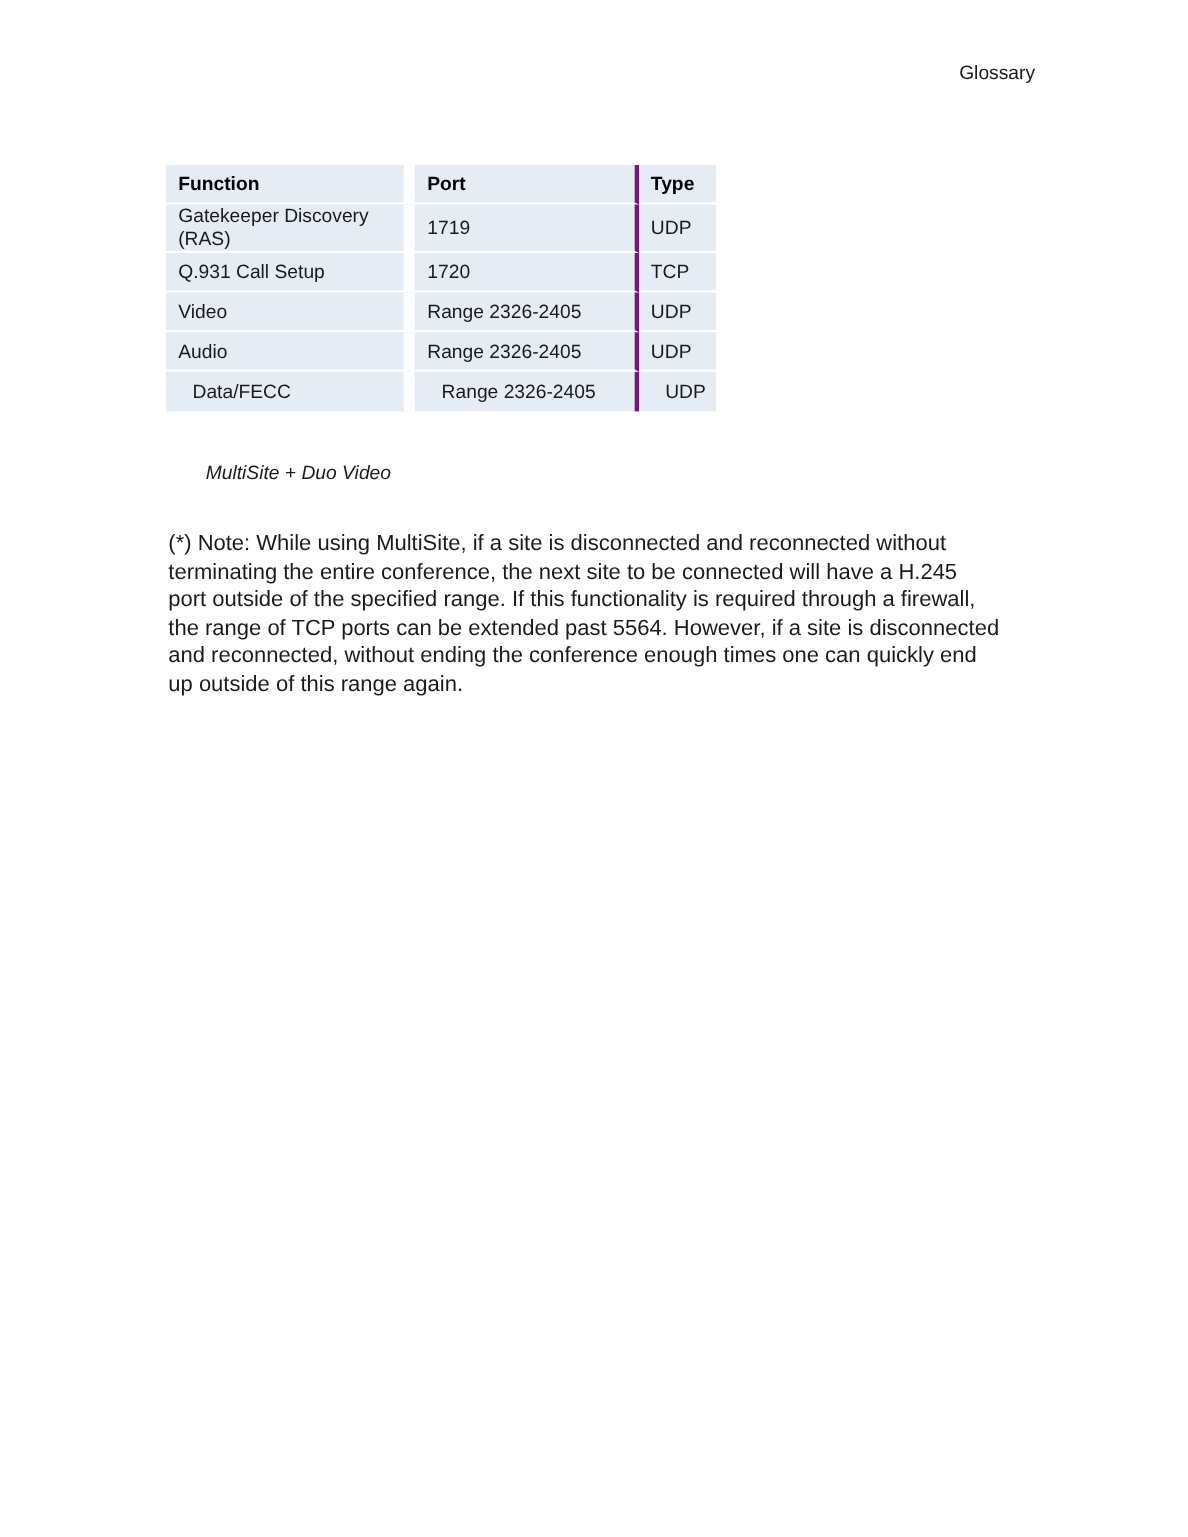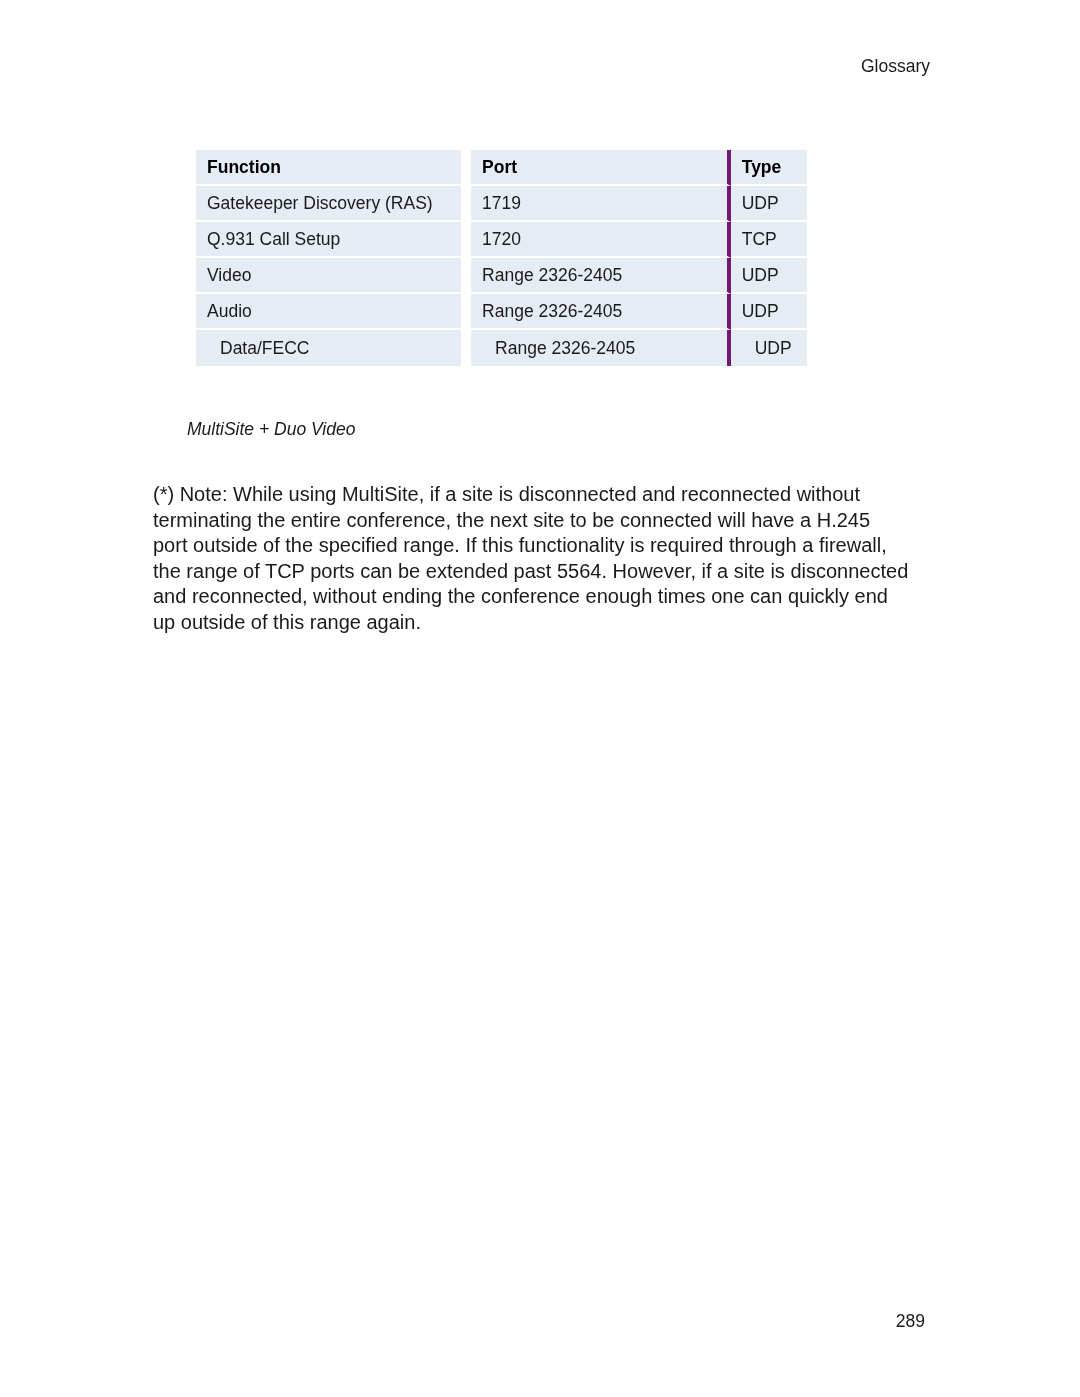--- a/index.html
+++ b/index.html
@@ -21,37 +21,36 @@
     inset: 0;
     width: 1080px;
     height: 1397px;
     overflow: hidden;
   }
 
   
   .running-head {
     position: absolute;
     top: 56px;
-    left: 5px;
+    left: 16px;
     width: 925px;
     text-align: right;
     font-size: 17.5px;
     line-height: 1.25;
     color: #1a1a1a;
   }
 
   
   .port-table {
     position: absolute;
     left: 151px;
     top: 150px;
-    width: 611px;
+    width: 500px;
     border-collapse: separate;
     border-spacing: 0;
-    margin-left: 45px;
   }
   .port-table tr { }
   .port-table td,
   .port-table th {
     background: #e6ecf4;
     height: 36px;
     padding: 0 0 0 11px;
     vertical-align: middle;
     text-align: left;
     font-weight: normal;
@@ -150,15 +149,14 @@
         <td class="col-port">Range 2326-2405</td>
         <td class="col-type">UDP</td>
       </tr>
     </tbody>
   </table>
 
   <div class="table-caption">MultiSite + Duo Video</div>
 
   <p class="note-paragraph">(*) Note: While using MultiSite, if a site is disconnected and reconnected without terminating the entire conference, the next site to be connected will have a H.245 port outside of the specified range. If this functionality is required through a firewall, the range of TCP ports can be extended past 5564. However, if a site is disconnected and reconnected, without ending the conference enough times one can quickly end up outside of this range again.</p>
 
-  <div class="page-number">289</div>
 
 </div>
 
 </body></html>

